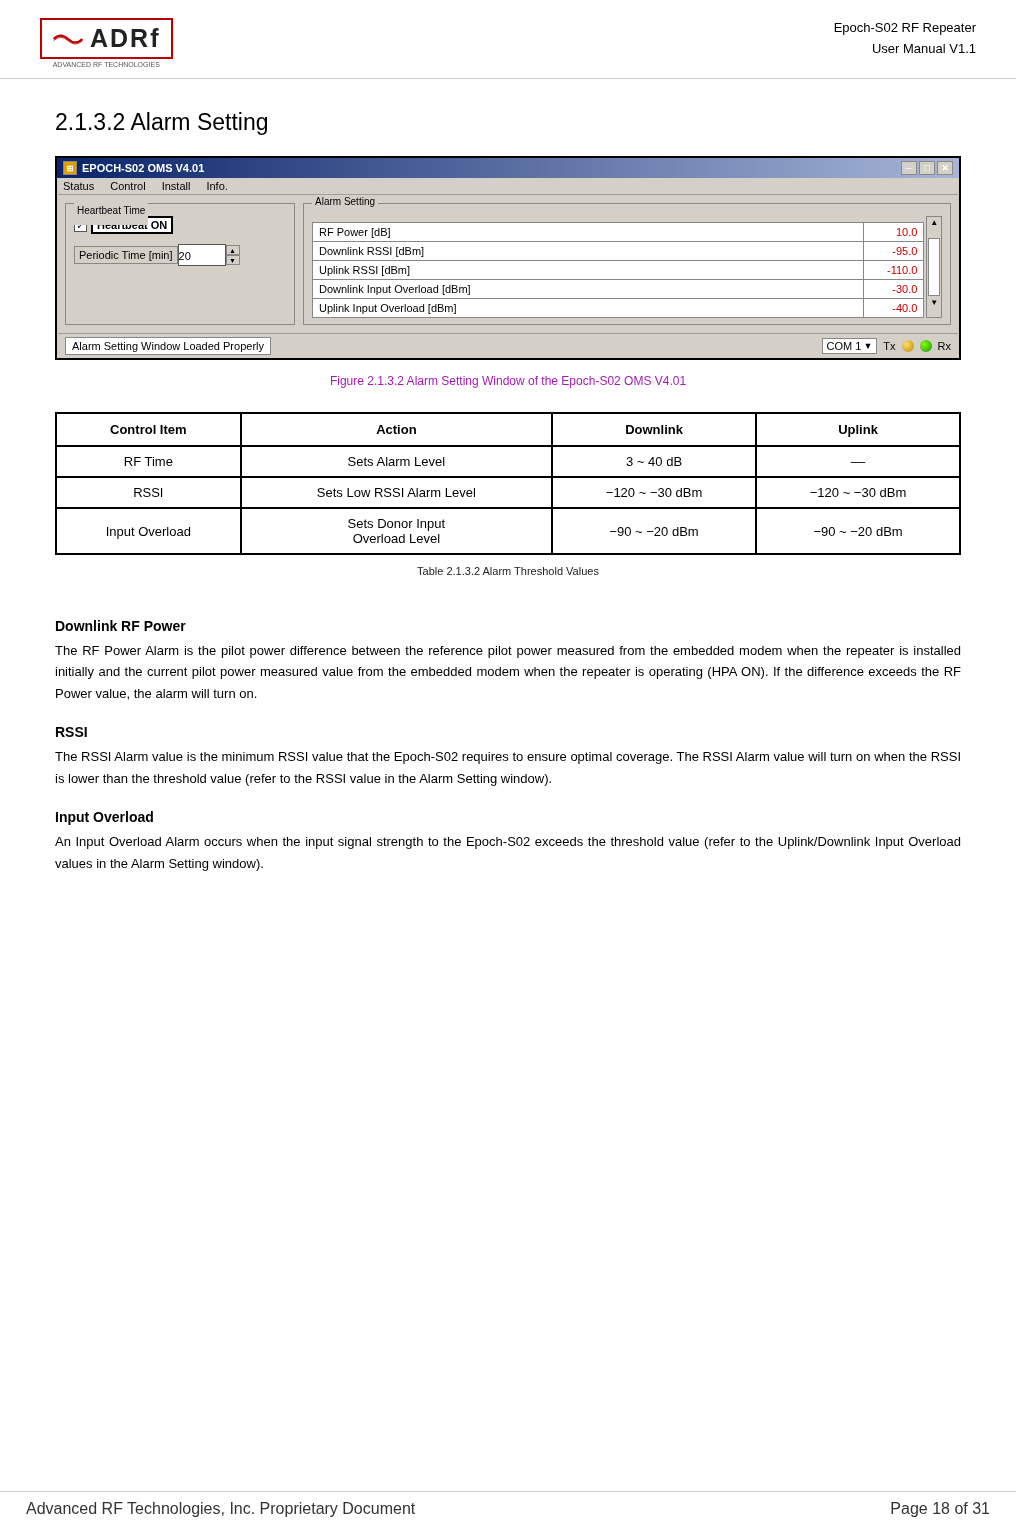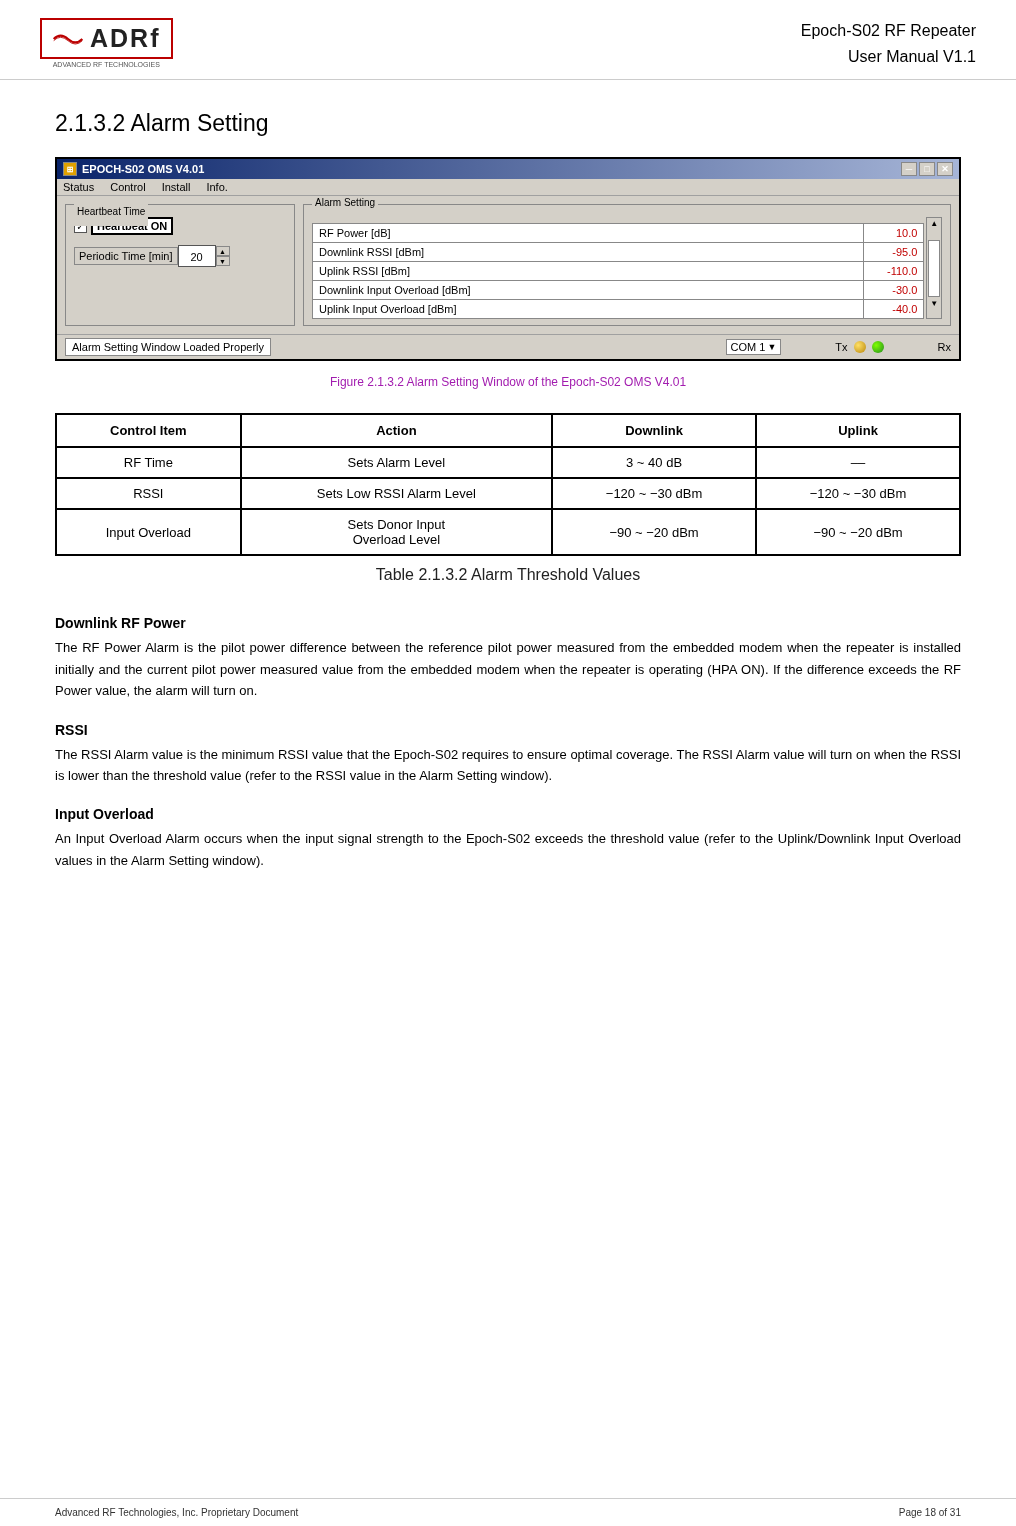--- a/index.html
+++ b/index.html
@@ -44,21 +44,21 @@
       letter-spacing: 2px;
     }
     .logo-subtext {
       font-size: 7px;
       color: #555;
       margin-top: 2px;
       text-align: center;
     }
     .header-title {
       text-align: right;
-      font-size: 16px;
+      font-size: 13px;
       line-height: 1.6;
     }
 
     
     .page-content {
       padding: 30px 55px 20px 55px;
     }
 
     
     .section-heading {
@@ -179,26 +179,25 @@
       gap: 0;
     }
     .hb-periodic-label {
       font-size: 11px;
       border: 1px solid #888;
       padding: 2px 4px;
       background: #d4d0c8;
       flex: 0 0 auto;
     }
     .hb-value-box {
-      width: 38px;
+      width: 48px;
       height: 22px;
       border: 1px solid #555;
       background: #fff;
       font-size: 11px;
-      text-align: center;
       line-height: 22px;
     }
     .hb-spinner {
       display: flex;
       flex-direction: column;
     }
     .hb-spin-btn {
       width: 14px;
       height: 10px;
       background: #d4d0c8;
@@ -296,21 +295,20 @@
     }
     .led-yellow {
       width: 12px;
       height: 12px;
       border-radius: 50%;
       background: radial-gradient(circle at 35% 35%, #ffe066, #b8860b);
       display: inline-block;
     }
     .led-label {
       font-size: 11px;
-      margin-left: 48px;
     }
 
     
     .figure-caption {
       text-align: center;
       font-size: 12px;
       margin-bottom: 24px;
       color: #a21caf;
     }
 
@@ -330,45 +328,45 @@
     }
     .data-table td {
       border: 2px solid #000;
       padding: 7px 10px;
       text-align: center;
       font-size: 13px;
     }
 
     .table-caption {
       text-align: center;
-      font-size: 16px;
-      margin-bottom: 31px;
+      font-size: 11px;
+      margin-bottom: 41px;
       color: #222;
     }
 
     
     .section-title-bold {
       font-weight: bold;
       font-size: 14px;
       margin-bottom: 6px;
     }
     .section-para {
       font-size: 13px;
       line-height: 1.65;
       text-align: justify;
       margin-bottom: 20px;
     }
 
     
     .page-footer {
       border-top: 1px solid #ccc;
-      padding: 8px 55px;
+      padding: 8px 26px;
       display: flex;
       justify-content: space-between;
-      font-size: 10px;
+      font-size: 16px;
       color: #333;
       margin-top: auto;
       position: absolute;
       bottom: 0;
       left: 0;
       right: 0;
     }
   </style>
 </head>
 <body>

